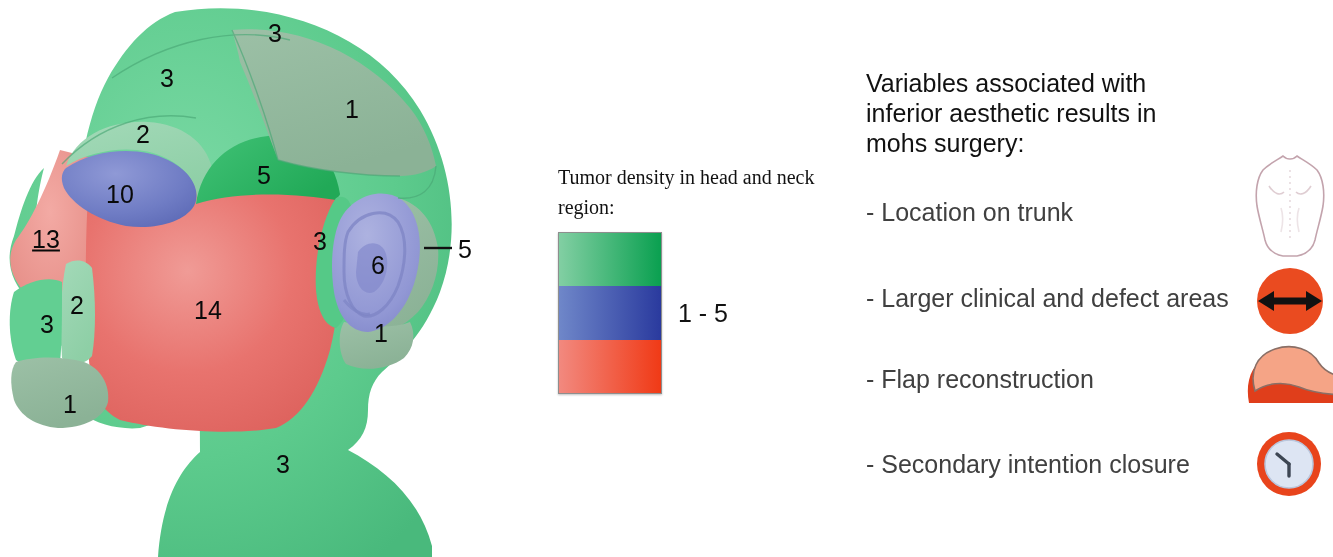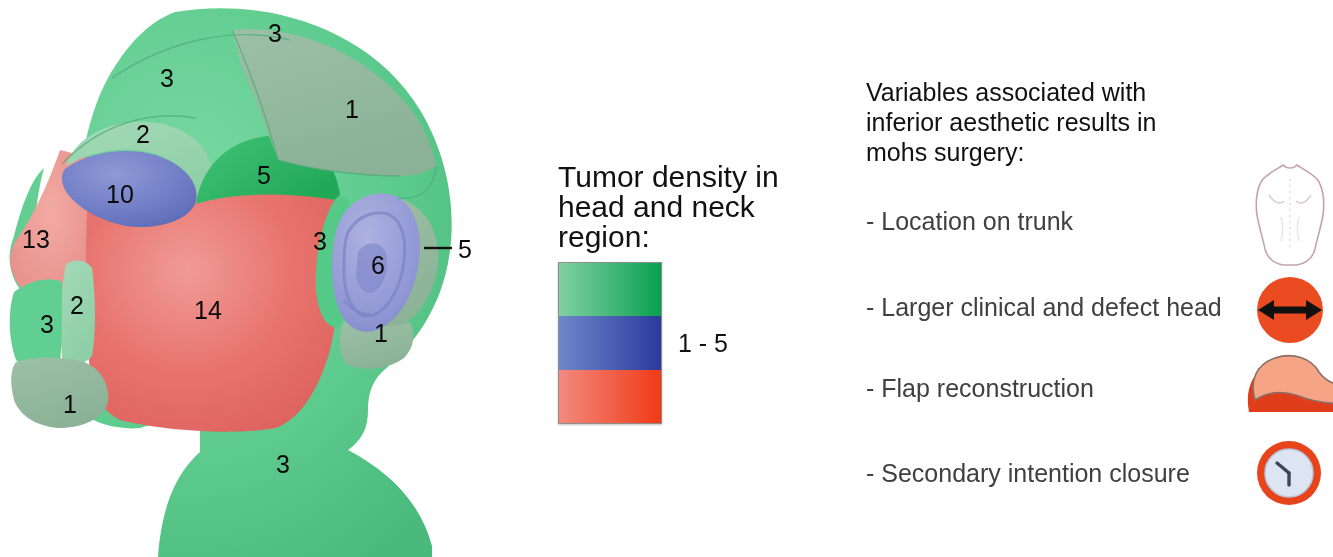--- a/index.html
+++ b/index.html
@@ -36,24 +36,25 @@
   }
 
   
   #legend {
     position: absolute;
     left: 558px;
     top: 162px;
     width: 300px;
   }
   #legend-title {
-    font-size: 30px;
+    font-size: 20px;
     line-height: 30px;
     color: #111;
     width: 292px;
+    font-family: Liberation Serif, serif;
   }
   #legend-body {
     margin-top: 10px;
     display: flex;
     align-items: flex-end;
   }
   #legend-swatch {
     width: 104px;
     height: 162px;
     border: 1px solid #8e8e8e;
@@ -76,21 +77,21 @@
     display: flex;
     align-items: center;
     font-size: 25px;
     color: #111;
   }
 
   
   #variables-panel {
     position: absolute;
     left: 866px;
-    top: 77px;
+    top: 68px;
     width: 467px;
   }
   #variables-heading {
     font-size: 25px;
     line-height: 30px;
     color: #111;
     width: 350px;
     white-space: pre-line;
   }
   .variable-item {
@@ -290,21 +291,21 @@
     <line x1="424" y1="248" x2="452" y2="248" stroke="#111" stroke-width="2.4"></line>
   </svg>
 
   
   <div class="region-label" style="left:275px; top:33px;">3</div>
   <div class="region-label" style="left:167px; top:78px;">3</div>
   <div class="region-label" style="left:352px; top:109px;">1</div>
   <div class="region-label" style="left:143px; top:134px;">2</div>
   <div class="region-label" style="left:264px; top:175px;">5</div>
   <div class="region-label" style="left:120px; top:194px;">10</div>
-  <div class="region-label" style="left:36px;  top:239px;">13</div>
+  <div class="region-label" style="left:46px;  top:239px;text-decoration:underline;">13</div>
   <div class="region-label" style="left:320px; top:241px;">3</div>
   <div class="region-label" style="left:465px; top:249px;">5</div>
   <div class="region-label" style="left:378px; top:265px;">6</div>
   <div class="region-label" style="left:77px;  top:305px;">2</div>
   <div class="region-label" style="left:208px; top:310px;">14</div>
   <div class="region-label" style="left:47px;  top:324px;">3</div>
   <div class="region-label" style="left:381px; top:333px;">1</div>
   <div class="region-label" style="left:70px;  top:404px;">1</div>
   <div class="region-label" style="left:283px; top:464px;">3</div>
 </div>
@@ -322,21 +323,21 @@
     </div>
   </div>
 </div>
 
 <div id="variables-panel">
   <div id="variables-heading">Variables associated with
 inferior aesthetic results in
 mohs surgery:</div>
 
   <div class="variable-item" style="left:0px;   top:130px;">- Location on trunk</div>
-  <div class="variable-item" style="left:0px;   top:216px;">- Larger clinical and defect head</div>
+  <div class="variable-item" style="left:0px;   top:216px;">- Larger clinical and defect areas</div>
   <div class="variable-item" style="left:0px;   top:382px;">- Secondary intention closure</div>
   <div class="variable-item" style="left:0px;   top:297px;">- Flap reconstruction</div>
 
   <div class="variable-icon trunk-wrap" style="left:381px; top:82px;">
     <svg width="86" height="110" viewBox="0 0 86 110">
       <g fill="none" stroke="#b9949f" stroke-width="1.6" opacity="0.85">
         <path d="M 36 6 C 30 10, 22 14, 16 20
                  C 10 28, 8 42, 10 56
                  C 12 68, 16 80, 18 90
                  C 20 98, 26 104, 36 106

